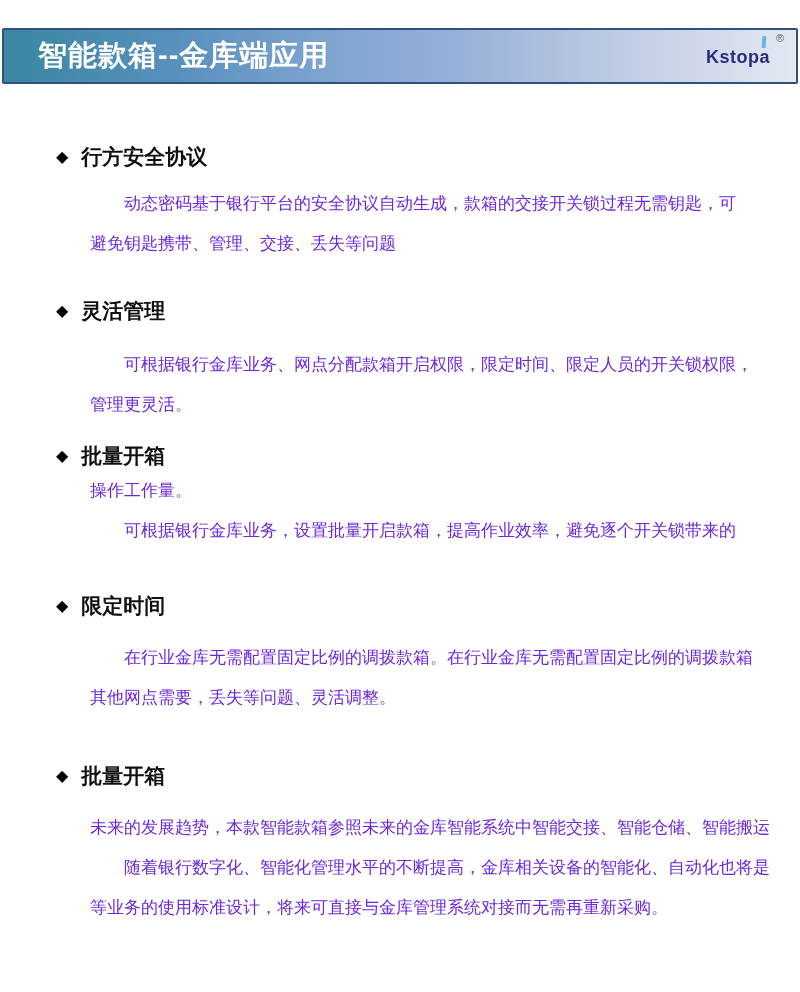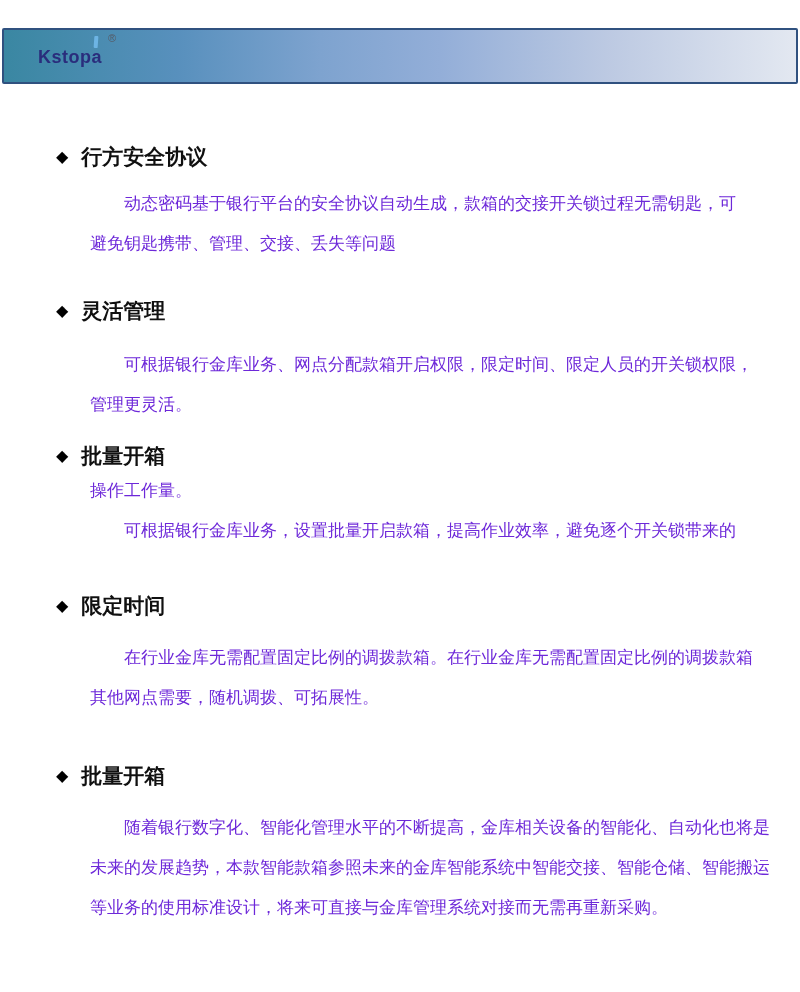--- a/index.html
+++ b/index.html
@@ -108,20 +108,21 @@
   .s4 .sec-body { margin-top: 19px; }
   .s5 .sec-head { margin-top: 45px; }
   .s5 .sec-body { margin-top: 19px; }
 </style>
 </head>
 <body>
 
 <div class="page">
 
   <header class="banner">
+    <h1 class="banner-title">智能款箱--金库端应用</h1>
     <div class="logo">
       <span class="logo-text">Kstopa</span>
       <span class="logo-tick"></span>
       <span class="logo-reg">®</span>
     </div>
   </header>
 
   <main class="content">
 
     <section class="sec s1">
@@ -157,30 +158,30 @@
       </p>
     </section>
 
     <section class="sec s4">
       <div class="sec-head">
         <span class="bullet">◆</span>
         <h2 class="sec-title">限定时间</h2>
       </div>
       <p class="sec-body">
         <span class="line indent">在行业金库无需配置固定比例的调拨款箱。在行业金库无需配置固定比例的调拨款箱</span>
-        <span class="line">其他网点需要，随机调拨、可拓展性。</span>
+        <span class="line">其他网点需要，丢失等问题、灵活调整。</span>
       </p>
     </section>
 
     <section class="sec s5">
       <div class="sec-head">
         <span class="bullet">◆</span>
         <h2 class="sec-title">批量开箱</h2>
       </div>
       <p class="sec-body">
+        <span class="line">未来的发展趋势，本款智能款箱参照未来的金库智能系统中智能交接、智能仓储、智能搬运</span>
         <span class="line indent">随着银行数字化、智能化管理水平的不断提高，金库相关设备的智能化、自动化也将是</span>
-        <span class="line">未来的发展趋势，本款智能款箱参照未来的金库智能系统中智能交接、智能仓储、智能搬运</span>
         <span class="line">等业务的使用标准设计，将来可直接与金库管理系统对接而无需再重新采购。</span>
       </p>
     </section>
 
   </main>
 </div>
 
 </body></html>

